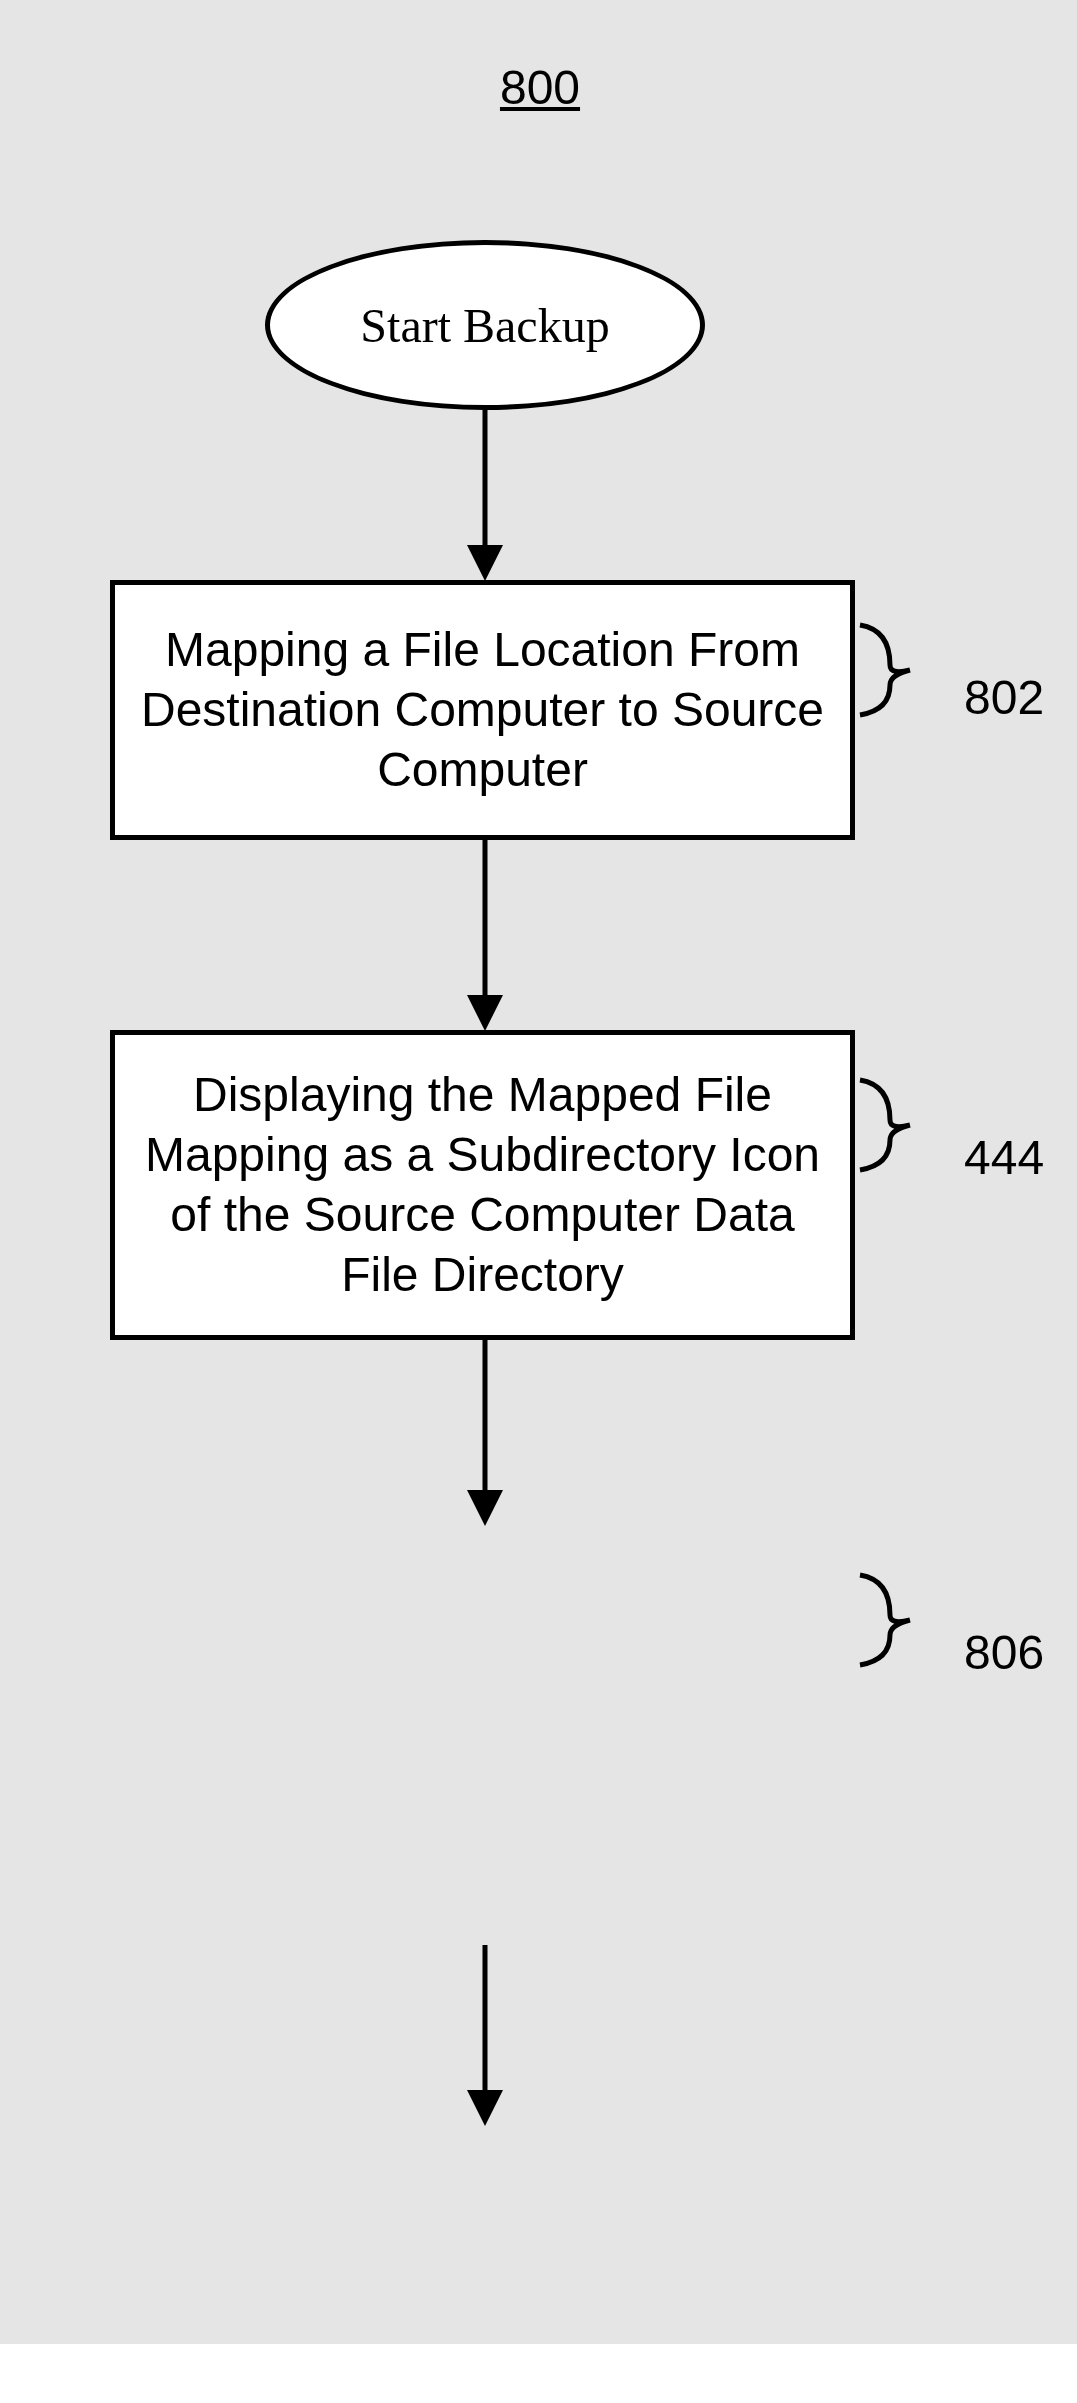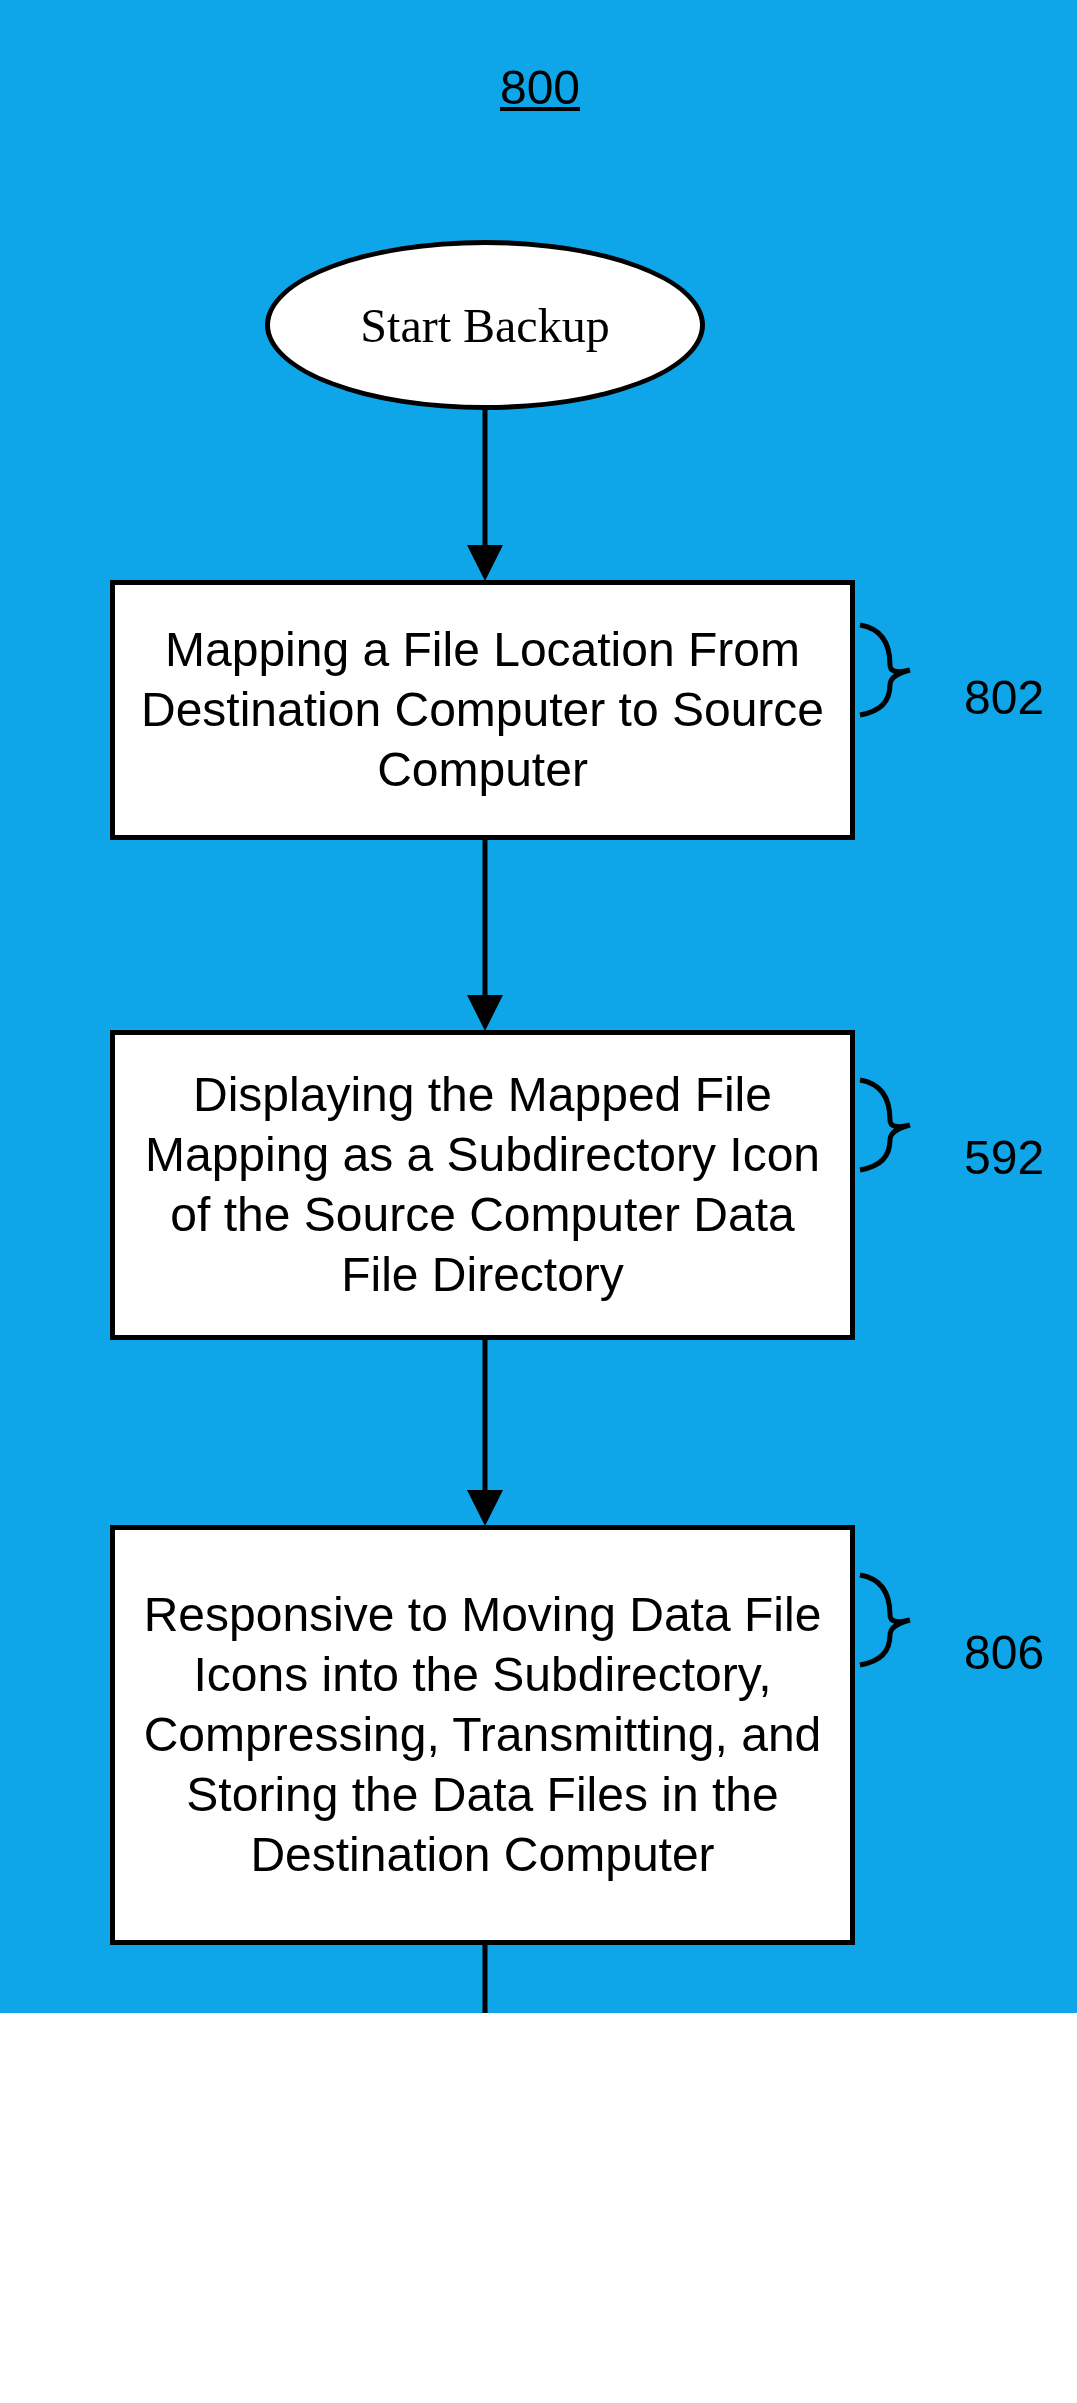--- a/index.html
+++ b/index.html
@@ -4,22 +4,22 @@
 <style>
   body {
     margin: 0;
     padding: 0;
     background: white;
     font-family: Arial, Helvetica, sans-serif;
   }
   .canvas {
     position: relative;
     width: 1077px;
-    height: 2013px;
-    background: #0ea5e9;
+    height: 2344px;
+    background: #e5e5e5;
   }
   .title {
     position: absolute;
     font-size: 48px;
     font-weight: normal;
     text-decoration: underline;
     text-align: center;
   }
   .ellipse {
     position: absolute;
@@ -95,28 +95,25 @@
 
   <div class="arrow-line" style="left:485px; top:840px; height:160px;"></div>
   <div class="arrow-head" style="left:485px; top:995px;"></div>
 
   <div class="rect" style="left:110px; top:1030px; width:745px; height:310px;">
     <span>Displaying the Mapped File Mapping as a Subdirectory Icon of the Source Computer Data File Directory</span>
   </div>
   <svg class="brace" style="left:855px; top:1075px;" width="60" height="100" viewBox="0 0 60 100">
     <path d="M 5 5 Q 35 10 35 45 Q 35 55 55 50 Q 35 55 35 65 Q 35 90 5 95" stroke="black" stroke-width="5" fill="none"></path>
   </svg>
-  <div class="label" style="left:930px; top:1130px;">592</div>
+  <div class="label" style="left:930px; top:1130px;">444</div>
 
   <div class="arrow-line" style="left:485px; top:1340px; height:155px;"></div>
   <div class="arrow-head" style="left:485px; top:1490px;"></div>
 
-  <div class="rect" style="left:110px; top:1525px; width:745px; height:420px;">
-    <span>Responsive to Moving Data File Icons into the Subdirectory, Compressing, Transmitting, and Storing the Data Files in the Destination Computer</span>
-  </div>
   <svg class="brace" style="left:855px; top:1570px;" width="60" height="100" viewBox="0 0 60 100">
     <path d="M 5 5 Q 35 10 35 45 Q 35 55 55 50 Q 35 55 35 65 Q 35 90 5 95" stroke="black" stroke-width="5" fill="none"></path>
   </svg>
   <div class="label" style="left:930px; top:1625px;">806</div>
 
   <div class="arrow-line" style="left:485px; top:1945px; height:150px;"></div>
   <div class="arrow-head" style="left:485px; top:2090px;"></div>
 
 
 </div>

